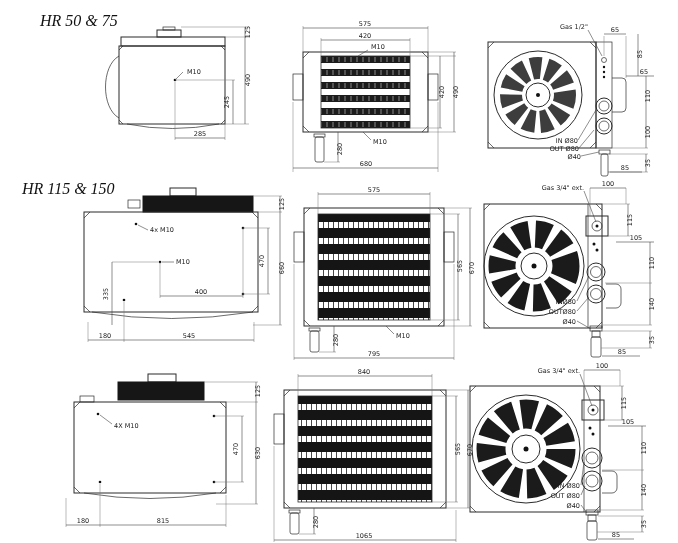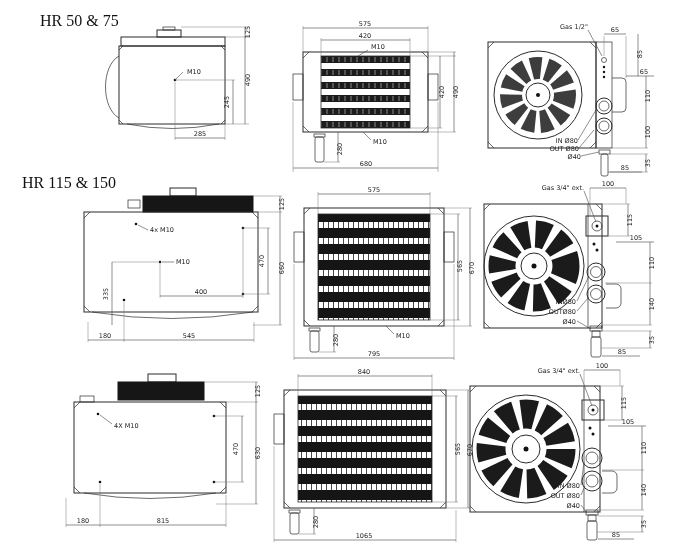--- a/index.html
+++ b/index.html
@@ -1,38 +1,38 @@
 <!DOCTYPE html>
 <html><head>
 <meta charset="utf-8">
 <style>
   html,body{margin:0;padding:0;background:#f5f5f5;}
   .page{position:relative;width:678px;height:543px;background:#ffffff;overflow:hidden;
         font-family:"DejaVu Sans",sans-serif;}
   .row-title{position:absolute;font-family:"Liberation Serif",serif;font-size:16px;
-             color:#111;white-space:nowrap;}
+             color:#111;white-space:nowrap;font-style:italic;}
   svg{position:absolute;overflow:visible;}
   .ol{fill:none;stroke:#2b2b2b;stroke-width:1;}
   .ol2{fill:none;stroke:#2b2b2b;stroke-width:0.7;}
   .thin{fill:none;stroke:#777;stroke-width:0.5;}
   .dim{fill:none;stroke:#444;stroke-width:0.6;}
   .blk{fill:#161616;stroke:#161616;}
   text.d{font:6.5px "DejaVu Sans",sans-serif;fill:#1a1a1a;text-anchor:middle;}
   text.ds{font:6.5px "DejaVu Sans",sans-serif;fill:#1a1a1a;text-anchor:start;}
   text.de{font:6.5px "DejaVu Sans",sans-serif;fill:#1a1a1a;text-anchor:end;}
   .hub{fill:#fff;stroke:#2b2b2b;stroke-width:1;}
   .hole{fill:#111;}
 </style>
 </head>
 <body>
 
 <div class="page">
 
   <div class="row-title" style="left:40px;top:12px">HR 50 &amp; 75</div>
-  <div class="row-title" style="left:22px;top:174px">HR 115 &amp; 150</div>
+  <div class="row-title" style="left:22px;top:180px">HR 115 &amp; 150</div>
 
   <svg style="left:95px;top:20px" width="170" height="158" viewBox="0 0 170 158">
     <g>
       <rect class="ol2" x="68" y="7" width="12" height="3"></rect>
       <rect class="ol" x="62" y="10" width="24" height="7"></rect>
       <rect class="ol" x="26" y="17" width="104" height="9"></rect>
       <rect class="ol" x="24" y="26" width="106" height="78"></rect>
       <path class="ol2" d="M24,36 C6,46 6,88 24,98"></path>
       <path class="ol2" d="M32,104 Q77,113 124,104"></path>
       <line class="ol2" x1="24" y1="30" x2="28" y2="26"></line>

